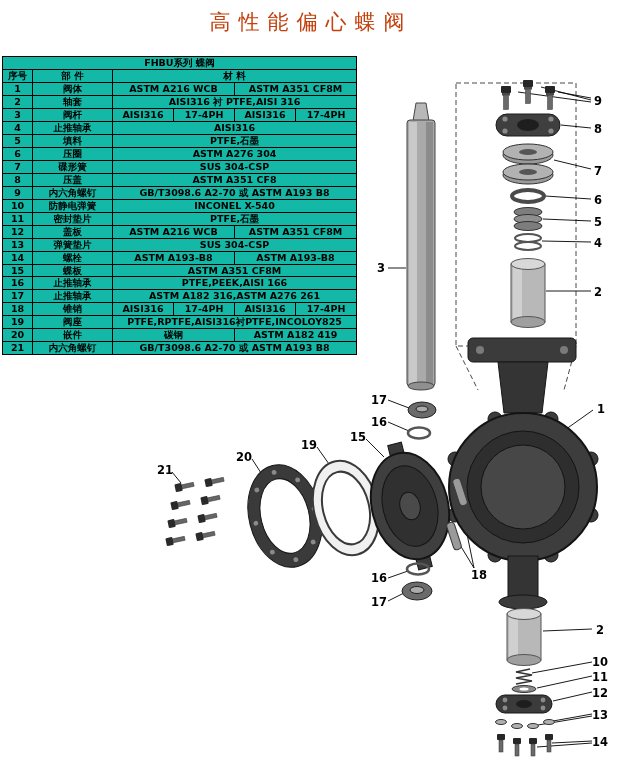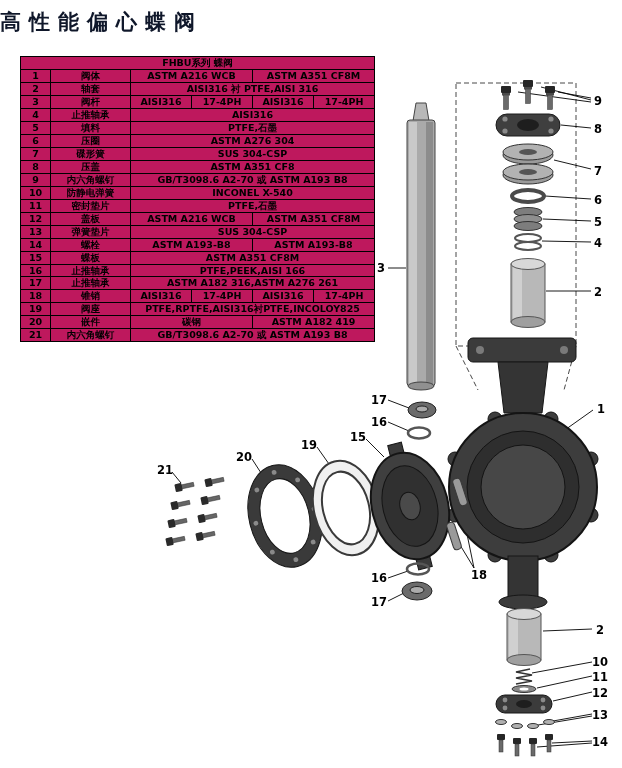--- a/index.html
+++ b/index.html
@@ -5,27 +5,27 @@
   * { margin:0; padding:0; box-sizing:border-box; }
   html,body { background:#fff; }
   body {
     width:622px; height:768px;
     font-family:"DejaVu Sans","Liberation Sans",sans-serif;
     position:relative; overflow:hidden;
   }
   .page { position:relative; width:622px; height:768px; background:#fff; }
   .title {
     position:absolute; top:8px; left:0; width:100%;
-    font-size:21px; font-weight:bold;
-    letter-spacing:8px; color:#0f172a;
+    text-align:center; font-size:21px; font-weight:normal;
+    letter-spacing:8px; color:#c2410c;
   }
   svg.diagram { position:absolute; top:0; left:0; z-index:1; }
   table.parts-table {
-    position:absolute; top:56px; left:20px; width:354px;
-    border-collapse:collapse; table-layout:fixed; background:#be185d; z-index:2;
+    position:absolute; top:56px; left:2px; width:354px;
+    border-collapse:collapse; table-layout:fixed; background:#14b8a6; z-index:2;
   }
   table.parts-table td {
     border:1px solid #000; font-size:9.5px; font-weight:bold; color:#000;
     text-align:center; padding:1px 2px; height:12.6px; line-height:1.05;
     white-space:nowrap; overflow:hidden;
   }
   td.series { text-align:left; padding-left:4px; font-size:10px; }
   .callout { font-size:11.5px; font-weight:700; fill:#000; }
   .leaders line { stroke:#000; stroke-width:0.9; }
   .dash { fill:none; stroke:#333; stroke-width:0.9; stroke-dasharray:5 3; }
@@ -326,20 +326,25 @@
         <col style="width:80px">
       <col style="width:61px">
         <col style="width:61px">
         <col style="width:61px">
         <col style="width:61px">
     </colgroup>
     <tbody>
       <tr>
         <td class="series" colspan="6">FHBU系列 蝶阀</td>
       </tr>
+      <tr>
+        <td>序号</td>
+        <td>部  件</td>
+        <td colspan="4">材      料</td>
+      </tr>
 
       <tr>
         <td>1</td>
         <td>阀体</td>
         <td colspan="2">ASTM A216 WCB</td>
         <td colspan="2">ASTM A351 CF8M</td>
       </tr>
       <tr>
         <td>2</td>
         <td>轴套</td>

